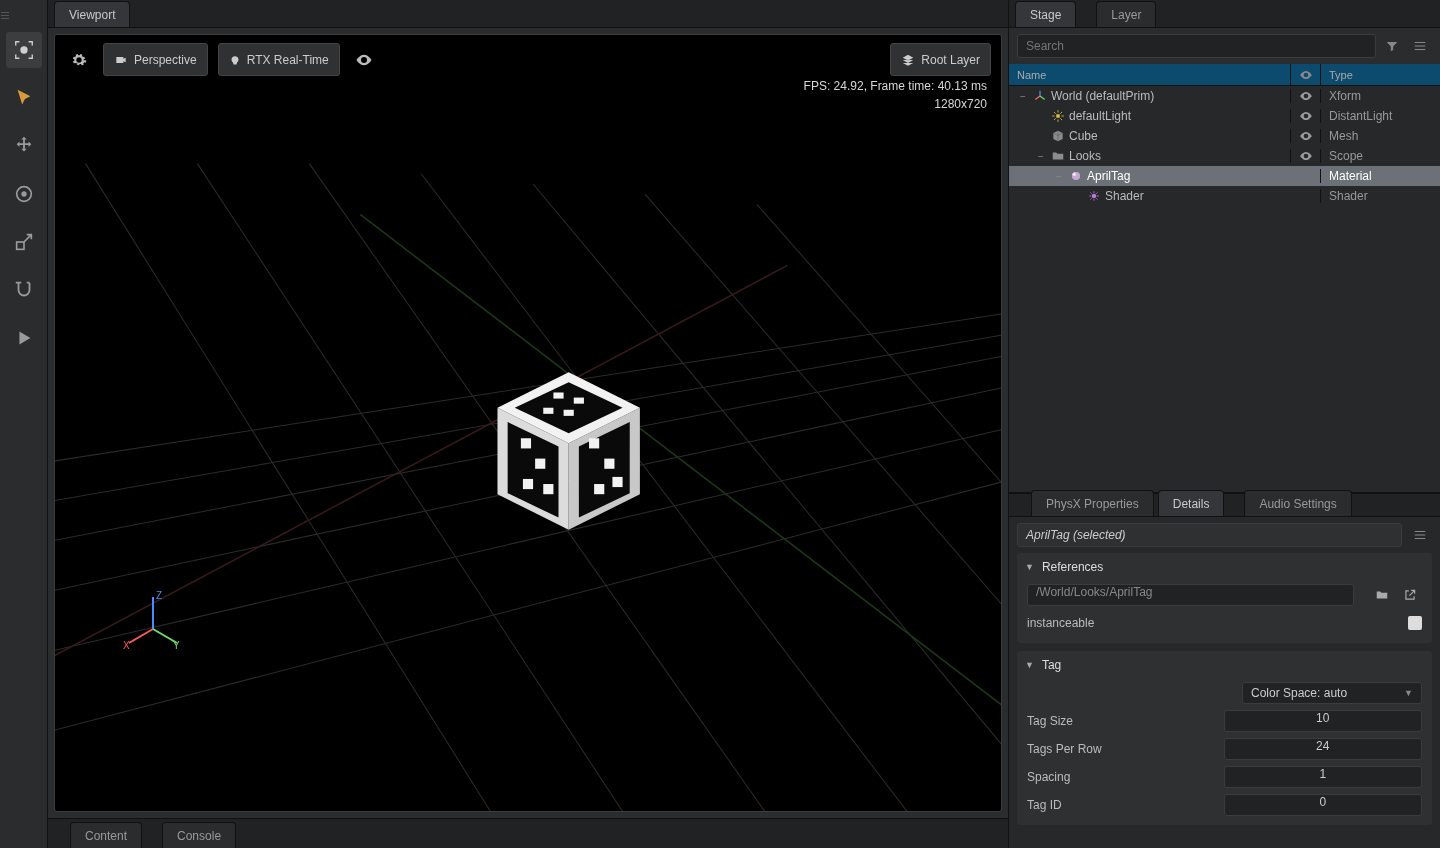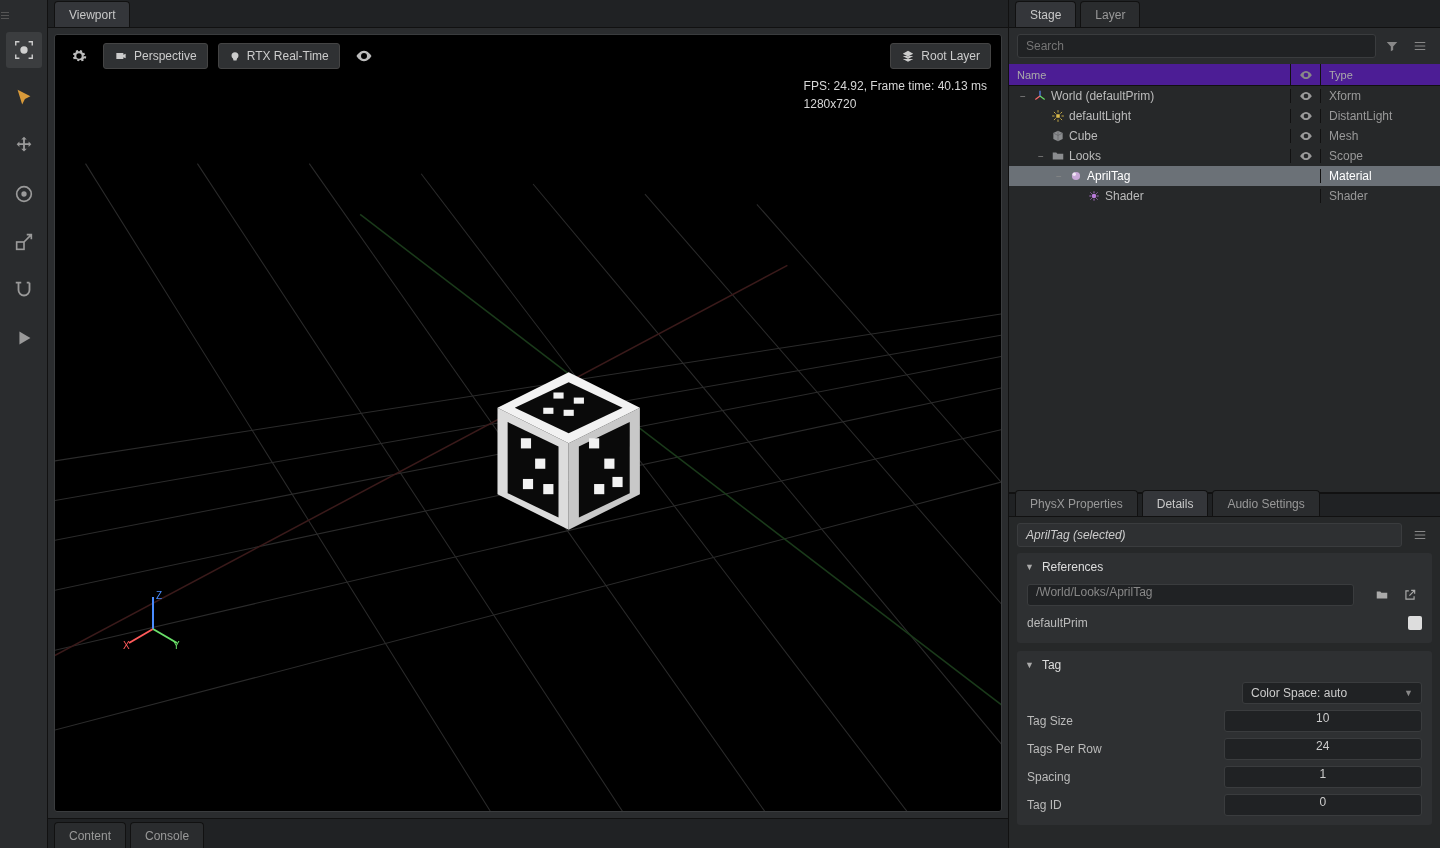--- a/index.html
+++ b/index.html
@@ -12,44 +12,44 @@
 
 .app { display: flex; width: 100%; height: 100%; border-radius: 12px; }
 .left-toolbar { width: 48px; background: #2a2c2e; border-right: 1px solid #111; display:flex; flex-direction:column; align-items:center; padding-top:32px; gap:12px;}
 .left-toolbar .tool { width:36px; height:36px; border-radius:3px; display:flex; align-items:center; justify-content:center; cursor:pointer; color:#aaa;}
 .left-toolbar .tool.active { background:#3b3d3f; }
 .left-toolbar .tool svg { width:22px; height:22px; }
 
 .center { flex: 1; display:flex; flex-direction:column; min-width:0;}
 .viewport-tab-bar { height:28px; background:#202224; display:flex; align-items:flex-end; padding-left:6px; border-bottom:1px solid #111;}
 .tab { height:26px; padding:0 14px; background:#34363a; border:1px solid #111; border-bottom:none; border-radius:4px 4px 0 0; display:flex; align-items:center; font-size:12px; margin-right:4px; cursor:pointer;}
-.tab.inactive { background:#2a2c2e; color:#999;}
+.tab.inactive { background:#2a2c2e; color:#999;margin-left:16px;}
 .tab.small{font-size:12px;}
 
 .viewport-wrap { flex:1; background:#2a2c2e; padding:6px; min-height:0;}
 .viewport { width:100%; height:100%; background:#000; border:1px solid #3a3c3e; border-radius:3px; position:relative; overflow:hidden;}
 
 .vp-toolbar { position:absolute; top:8px; left:10px; display:flex; align-items:center; gap:10px;}
-.vp-chip { height:26px; background:#2f3133; border:1px solid #444; border-radius:3px; display:flex; align-items:center; gap:6px; padding:0 10px; font-size:12px; color:#ccc; cursor:pointer;}
+.vp-chip { height:33px; background:#2f3133; border:1px solid #444; border-radius:3px; display:flex; align-items:center; gap:6px; padding:0 10px; font-size:12px; color:#ccc; cursor:pointer;}
 .vp-icon-btn { width:28px; height:26px; background:transparent; display:flex; align-items:center; justify-content:center; color:#bbb; cursor:pointer;}
 
 .vp-toolbar-right { position:absolute; top:8px; right:10px; display:flex; align-items:center; gap:8px;}
-.vp-stats { position:absolute; top:42px; right:14px; font-size:12px; color:#d7d7d7; line-height:1.5;}
+.vp-stats { position:absolute; top:42px; right:14px; text-align:right; font-size:12px; color:#d7d7d7; line-height:1.5;}
 
 .bottom-tabs { height:30px; background:#202224; display:flex; align-items:flex-end; padding-left:6px; border-top:1px solid #111;}
 
 .right { width:432px; background:#262829; display:flex; flex-direction:column; border-left:1px solid #111;}
 .right-tabs { height:28px; background:#202224; display:flex; align-items:flex-end; padding-left:6px; border-bottom:1px solid #111;text-align:right;}
 
 .stage-panel { flex:0 0 auto; height:465px; display:flex; flex-direction:column; border-bottom:1px solid #111;justify-content:space-between;}
 .search-row { display:flex; align-items:center; gap:4px; padding:6px 8px; background:#2a2c2e;}
 .search-input { flex:1; height:24px; background:#202224; border:1px solid #3a3c3e; border-radius:3px; color:#999; padding:0 8px; font-size:12px;}
 .icon-btn { width:24px; height:24px; display:flex; align-items:center; justify-content:center; color:#888; cursor:pointer; border-radius:2px;}
 
-.tree-header { display:flex; height:22px; background:#4c1d95; font-size:11px; color:#aaa; border-bottom:1px solid #111;}
+.tree-header { display:flex; height:22px; background:#0c4a6e; font-size:11px; color:#aaa; border-bottom:1px solid #111;}
 .col-name { flex:1; padding-left:8px; display:flex; align-items:center;}
 .col-eye { width:30px; display:flex; align-items:center; justify-content:center; border-left:1px solid #111;}
 .col-type { width:120px; padding-left:8px; display:flex; align-items:center; border-left:1px solid #111;}
 
 .tree { flex:1; overflow:auto; background:#262829;}
 .tree-row { display:flex; height:20px; align-items:center; font-size:12px; color:#bbb; cursor:pointer;}
 .tree-row.selected{ background:#6b7177; color:#fff;}
 .tree-row.selected .col-type{color:#fff;}
 .tree-row .col-name{ display:flex; align-items:center; gap:4px;}
 .tree-row .col-type{ color:#999;}
@@ -428,21 +428,21 @@
                 </svg>
               </div>
             <div class="icon-btn">
                 <svg width="14" height="14" viewBox="0 0 24 24" fill="none" stroke="#aaa" stroke-width="2">
                   <path d="M14 4h6v6M20 4l-9 9M19 14v5H5V5h5"></path>
                 </svg>
               </div>
           </div>
         </div>
         <div class="prop-row">
-          <div class="prop-label"><span>defaultPrim</span></div>
+          <div class="prop-label"><span>instanceable</span></div>
           <div class="checkbox"></div>
         </div>
       </div>
 
       <div class="section">
         <div class="section-header">
             <span class="tri">▼</span>
             <span>Tag</span>
           </div>
         <div class="prop-row">

